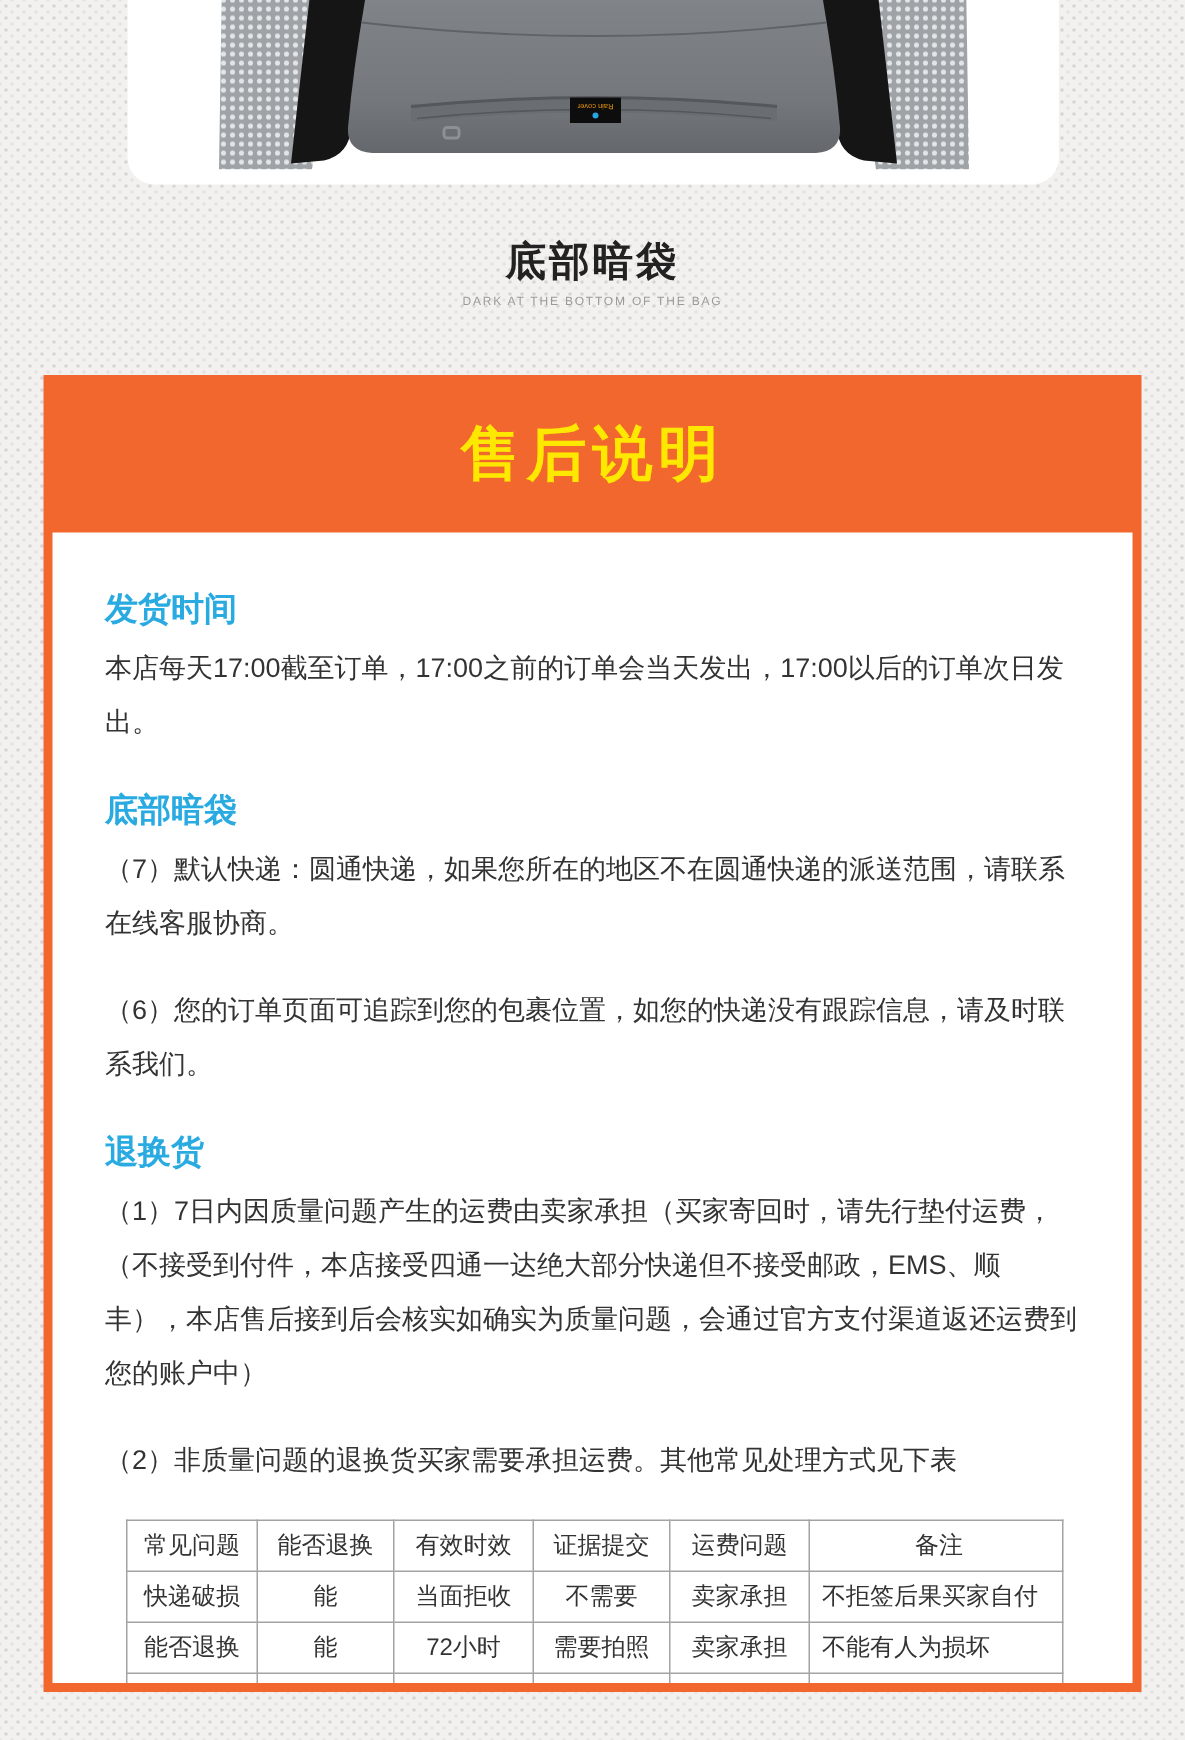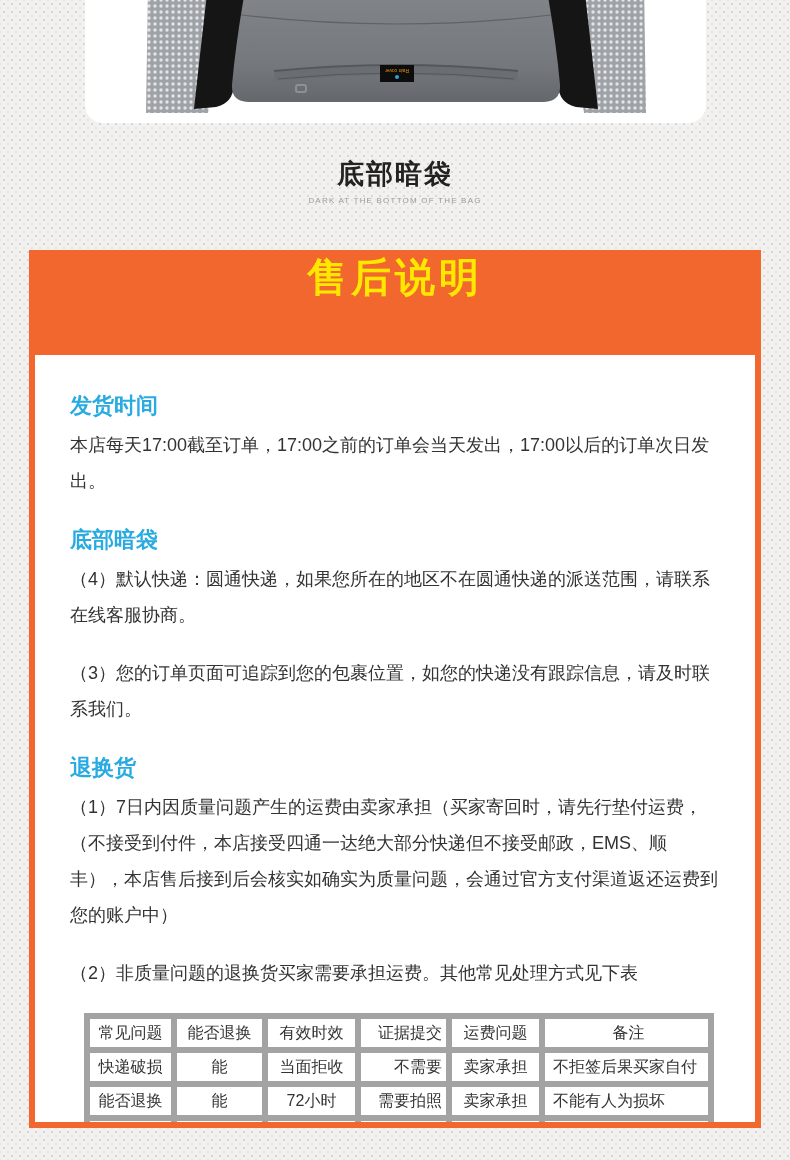--- a/index.html
+++ b/index.html
@@ -53,21 +53,21 @@
   
   .aftersales-panel {
     position: absolute;
     left: 29px; top: 250px;
     width: 732px; height: 878px;
     background: #F2672E;
   }
   .banner {
     height: 105px;
     display: flex;
-    align-items: flex-start;
+    align-items: center;
     justify-content: center;
   }
   .banner span {
     font-size: 40px;
     font-weight: bold;
     color: #FFE800;
     letter-spacing: 4px;
   }
   .content {
     position: absolute;
@@ -93,34 +93,34 @@
   }
 
   
   table.policy {
     border-collapse: collapse;
     margin-left: 14px;
     margin-top: 2px;
     table-layout: fixed;
   }
   table.policy th, table.policy td {
-    border: 6px solid #a3a3a3;
+    border: 1px solid #a3a3a3;
     height: 34px;
     font-size: 16px;
     font-weight: normal;
     color: #333;
     text-align: center;
     padding: 0 4px;
     white-space: nowrap;
     overflow: hidden;
   }
   table.policy .c0 { width: 87px; }
   table.policy .c1 { width: 91px; }
   table.policy .c2 { width: 93px; }
-  table.policy .c3 { width: 91px; text-align: right; }
+  table.policy .c3 { width: 91px; }
   table.policy .c4 { width: 93px; }
   table.policy .c5 { width: 169px; text-align: left; padding-left: 8px; }
   table.policy th.c5 { text-align: center; }
 </style>
 </head>
 <body>
 
 <div class="page">
 
   <div class="product-box">
@@ -167,22 +167,22 @@
   <div class="aftersales-panel">
     <div class="banner">
       <span>售后说明</span>
     </div>
     <div class="content">
 
       <h2>发货时间</h2>
       <p>本店每天17:00截至订单，17:00之前的订单会当天发出，17:00以后的订单次日发出。</p>
 
       <h2>底部暗袋</h2>
-      <p>（4）默认快递：圆通快递，如果您所在的地区不在圆通快递的派送范围，请联系在线客服协商。</p>
-      <p>（3）您的订单页面可追踪到您的包裹位置，如您的快递没有跟踪信息，请及时联系我们。</p>
+      <p>（7）默认快递：圆通快递，如果您所在的地区不在圆通快递的派送范围，请联系在线客服协商。</p>
+      <p>（6）您的订单页面可追踪到您的包裹位置，如您的快递没有跟踪信息，请及时联系我们。</p>
 
       <h2>退换货</h2>
       <p>（1）7日内因质量问题产生的运费由卖家承担（买家寄回时，请先行垫付运费，（不接受到付件，本店接受四通一达绝大部分快递但不接受邮政，EMS、顺丰），本店售后接到后会核实如确实为质量问题，会通过官方支付渠道返还运费到您的账户中）</p>
       <p>（2）非质量问题的退换货买家需要承担运费。其他常见处理方式见下表</p>
 
       <table class="policy">
         <thead>
           <tr>
             <th class="c0">常见问题</th>
             <th class="c1">能否退换</th>

